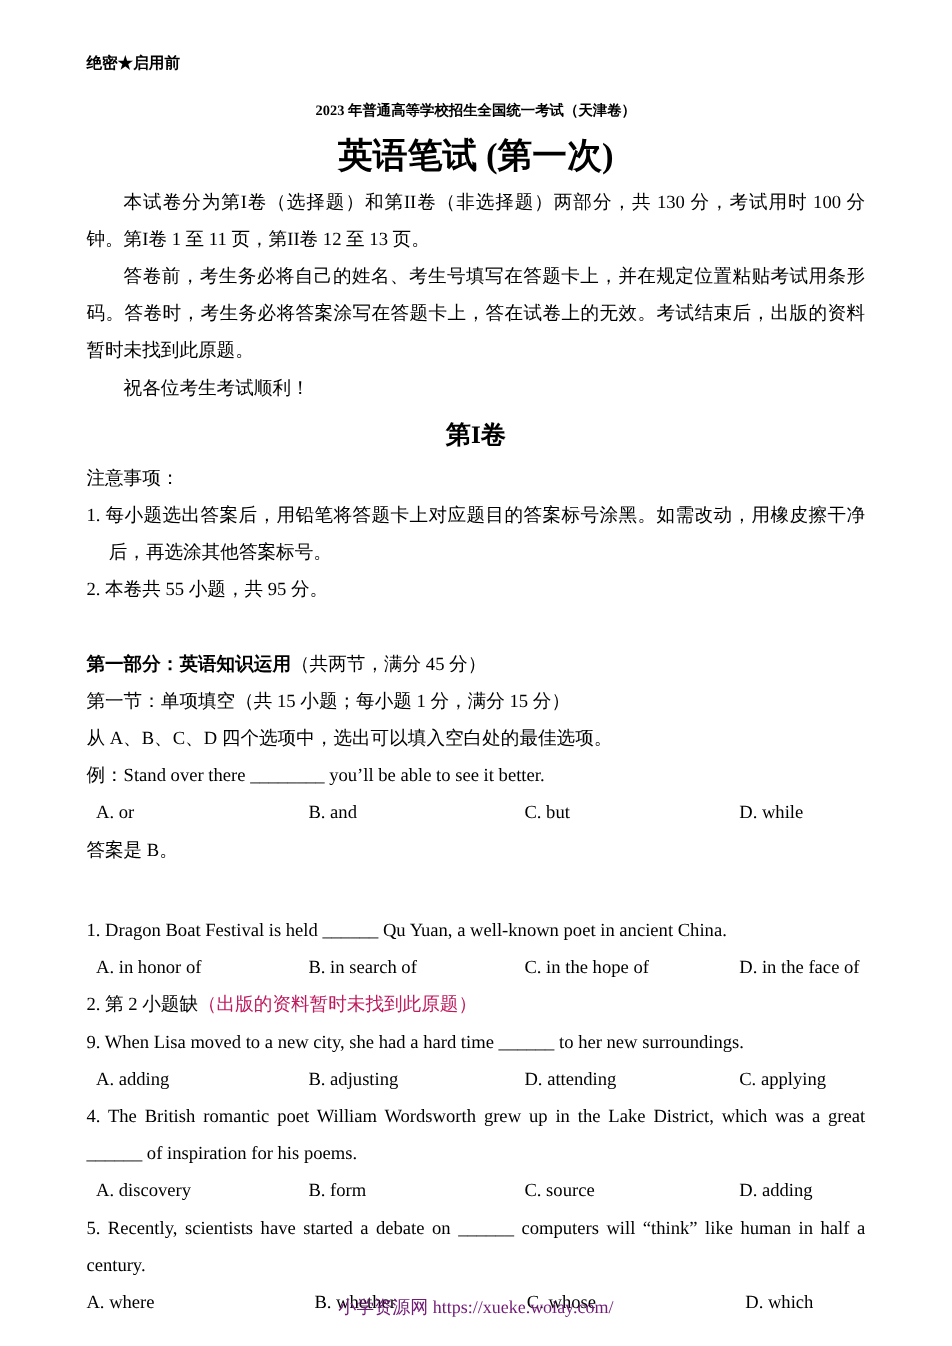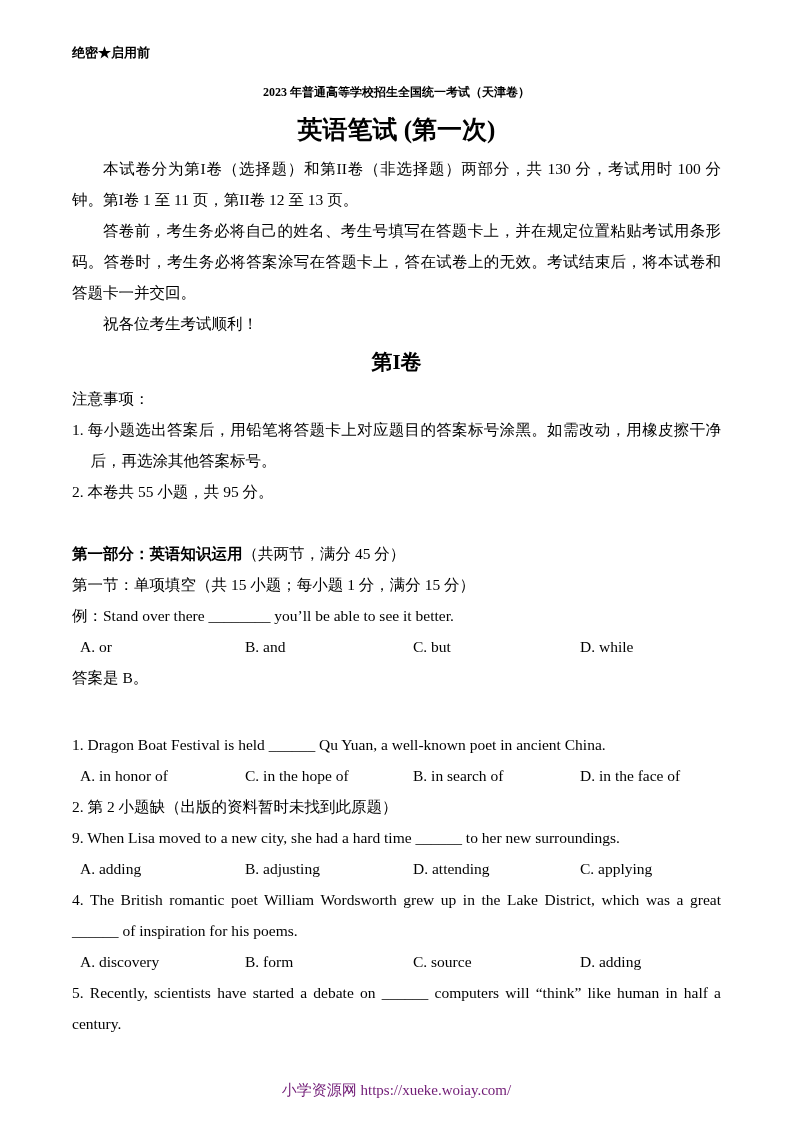--- a/index.html
+++ b/index.html
@@ -26,21 +26,21 @@
     text-align:center;
     font-size:12px;
     font-weight:bold;
     line-height:26px;
   }
 
   .exam-subtitle {
     margin-top:8px;
     margin-bottom:6px;
     text-align:center;
-    font-size:25px;
+    font-size:29px;
     font-weight:bold;
     line-height:34px;
   }
 
   .para { line-height:31px; }
   .justify { text-align:justify; }
   .indent2 { text-indent:2em; }
 
   .volume-title {
     margin-top:8px;
@@ -60,27 +60,28 @@
   .part-heading b { font-weight:bold; }
 
   .qblock { line-height:31px; }
   .first-q { margin-top:36px; }
 
   .options {
     display:grid;
     grid-template-columns:165px 168px 167px 1fr;
     padding-left:8px;
     line-height:31px;
+    gap:12px;
   }
   .options.flush {
     padding-left:0;
     grid-template-columns:178px 165px 170px 1fr;
   }
 
-  .note-blue { color:#000000; }
+  .note-blue { color:#be185d; }
 
   .footer {
     position:absolute;
     left:0; right:0;
     bottom:22px;
     text-align:center;
     color:#701a75;
     font-size:15px;
     line-height:20px;
   }
@@ -90,47 +91,48 @@
 
 <div class="page">
 
   <div class="classification">绝密★启用前</div>
 
   <div class="exam-title">2023 年普通高等学校招生全国统一考试（天津卷）</div>
 
   <div class="exam-subtitle">英语笔试 (第一次)</div>
 
   <p class="para justify indent2">本试卷分为第I卷（选择题）和第II卷（非选择题）两部分，共 130 分，考试用时 100 分钟。第I卷 1 至 11 页，第II卷 12 至 13 页。</p>
-  <p class="para justify indent2">答卷前，考生务必将自己的姓名、考生号填写在答题卡上，并在规定位置粘贴考试用条形码。答卷时，考生务必将答案涂写在答题卡上，答在试卷上的无效。考试结束后，将本试卷和答题卡一并交回。</p>
+  <p class="para justify indent2">答卷前，考生务必将自己的姓名、考生号填写在答题卡上，并在规定位置粘贴考试用条形码。答卷时，考生务必将答案涂写在答题卡上，答在试卷上的无效。考试结束后，出版的资料暂时未找到此原题。</p>
   <p class="para indent2">祝各位考生考试顺利！</p>
 
   <div class="volume-title">第I卷</div>
 
   <p class="para">注意事项：</p>
   <p class="para justify note-hang">1. 每小题选出答案后，用铅笔将答题卡上对应题目的答案标号涂黑。如需改动，用橡皮擦干净后，再选涂其他答案标号。</p>
   <p class="para">2. 本卷共 55 小题，共 95 分。</p>
 
   <p class="para part-heading"><b>第一部分：英语知识运用</b><span>（共两节，满分 45 分）</span></p>
 
   <p class="para">第一节：单项填空（共 15 小题；每小题 1 分，满分 15 分）</p>
+  <p class="para">从 A、B、C、D 四个选项中，选出可以填入空白处的最佳选项。</p>
 
   <p class="qblock">例：Stand over there ________ you’ll be able to see it better.</p>
   <div class="options">
     <span>A.  or</span>
     <span>B.  and</span>
     <span>C.  but</span>
     <span>D.  while</span>
   </div>
   <p class="qblock">答案是 B。</p>
 
   <p class="qblock first-q">1.  Dragon Boat Festival is held ______ Qu Yuan, a well-known poet in ancient China.</p>
   <div class="options">
     <span>A.  in honor of</span>
+    <span>B.  in search of</span>
     <span>C.  in the hope of</span>
-    <span>B.  in search of</span>
     <span>D.  in the face of</span>
   </div>
 
   <p class="qblock"><span>2.  第 2 小题缺</span><span class="note-blue">（出版的资料暂时未找到此原题）</span></p>
 
   <p class="qblock justify">9. When Lisa moved to a new city, she had a hard time ______ to her new surroundings.</p>
   <div class="options">
     <span>A.  adding</span>
     <span>B.  adjusting</span>
     <span>D.  attending</span>
@@ -139,16 +141,22 @@
 
   <p class="qblock justify">4. The British romantic poet William Wordsworth grew up in the Lake District, which was a great ______ of inspiration for his poems.</p>
   <div class="options">
     <span>A.  discovery</span>
     <span>B.  form</span>
     <span>C.  source</span>
     <span>D.  adding</span>
   </div>
 
   <p class="qblock justify">5. Recently, scientists have started a debate on ______ computers will “think” like human in half a century.</p>
+  <div class="options flush">
+    <span>A.  where</span>
+    <span>B.  whether</span>
+    <span>C.  whose</span>
+    <span>D.  which</span>
+  </div>
 
   <div class="footer">小学资源网 https://xueke.woiay.com/</div>
 
 </div>
 
 </body></html>

